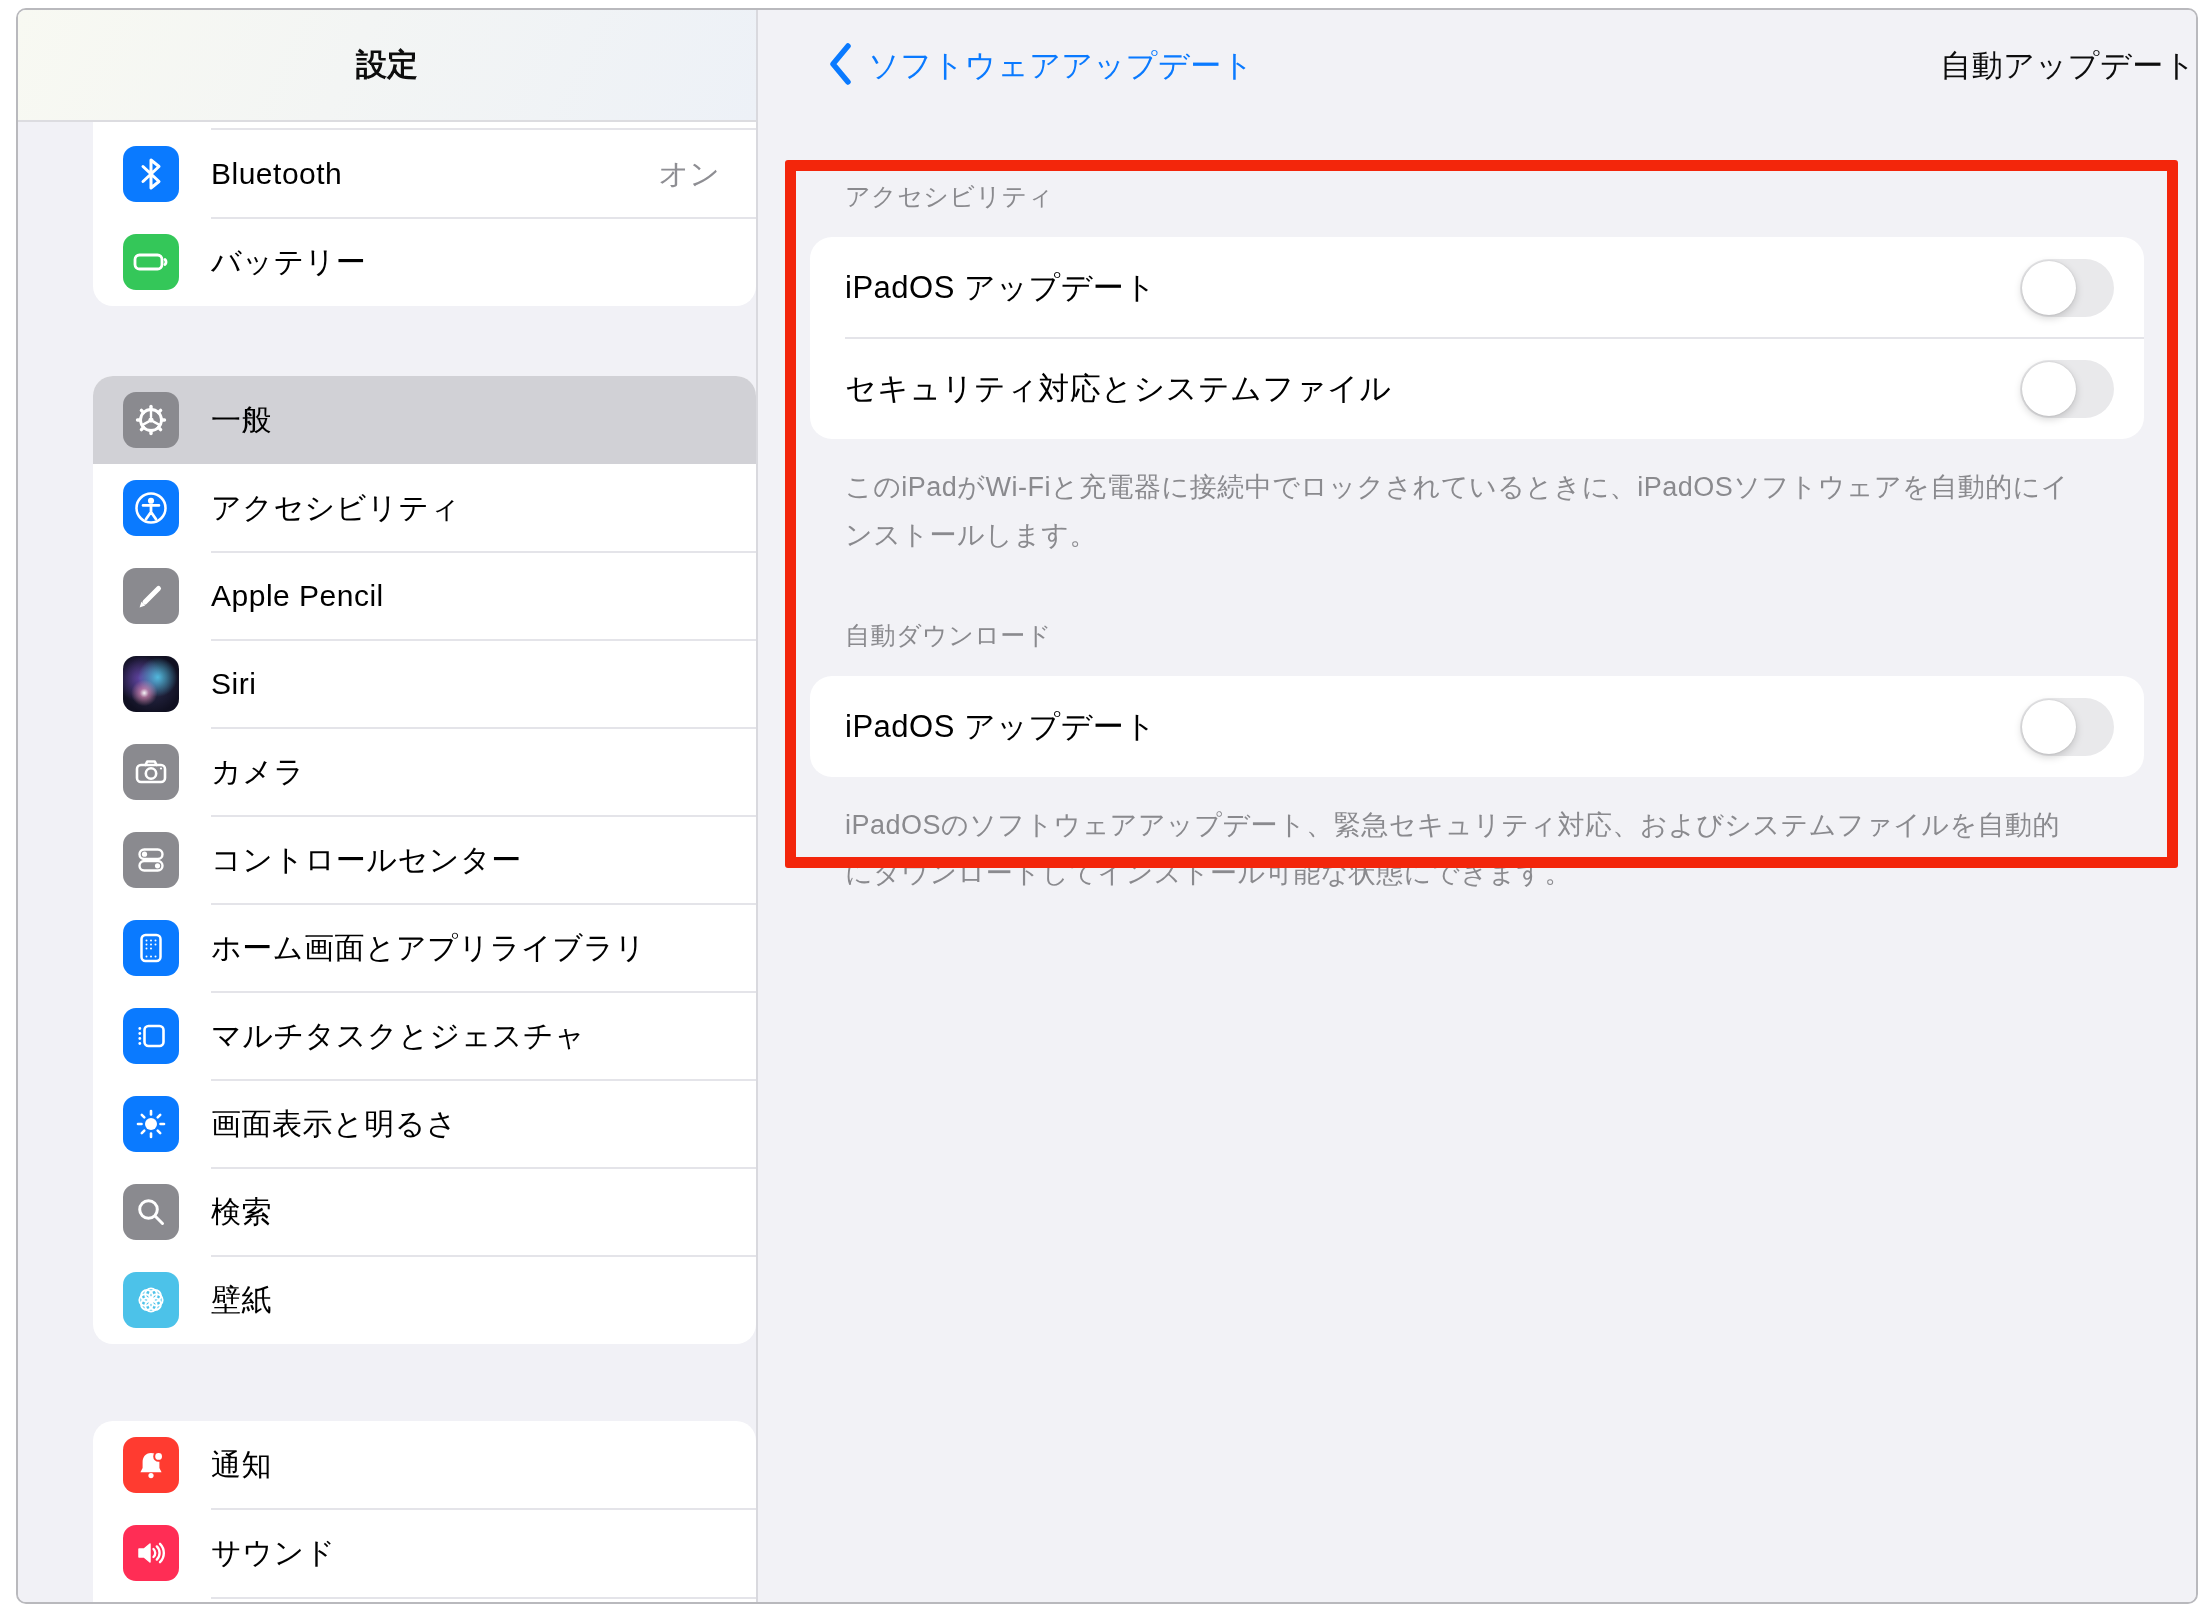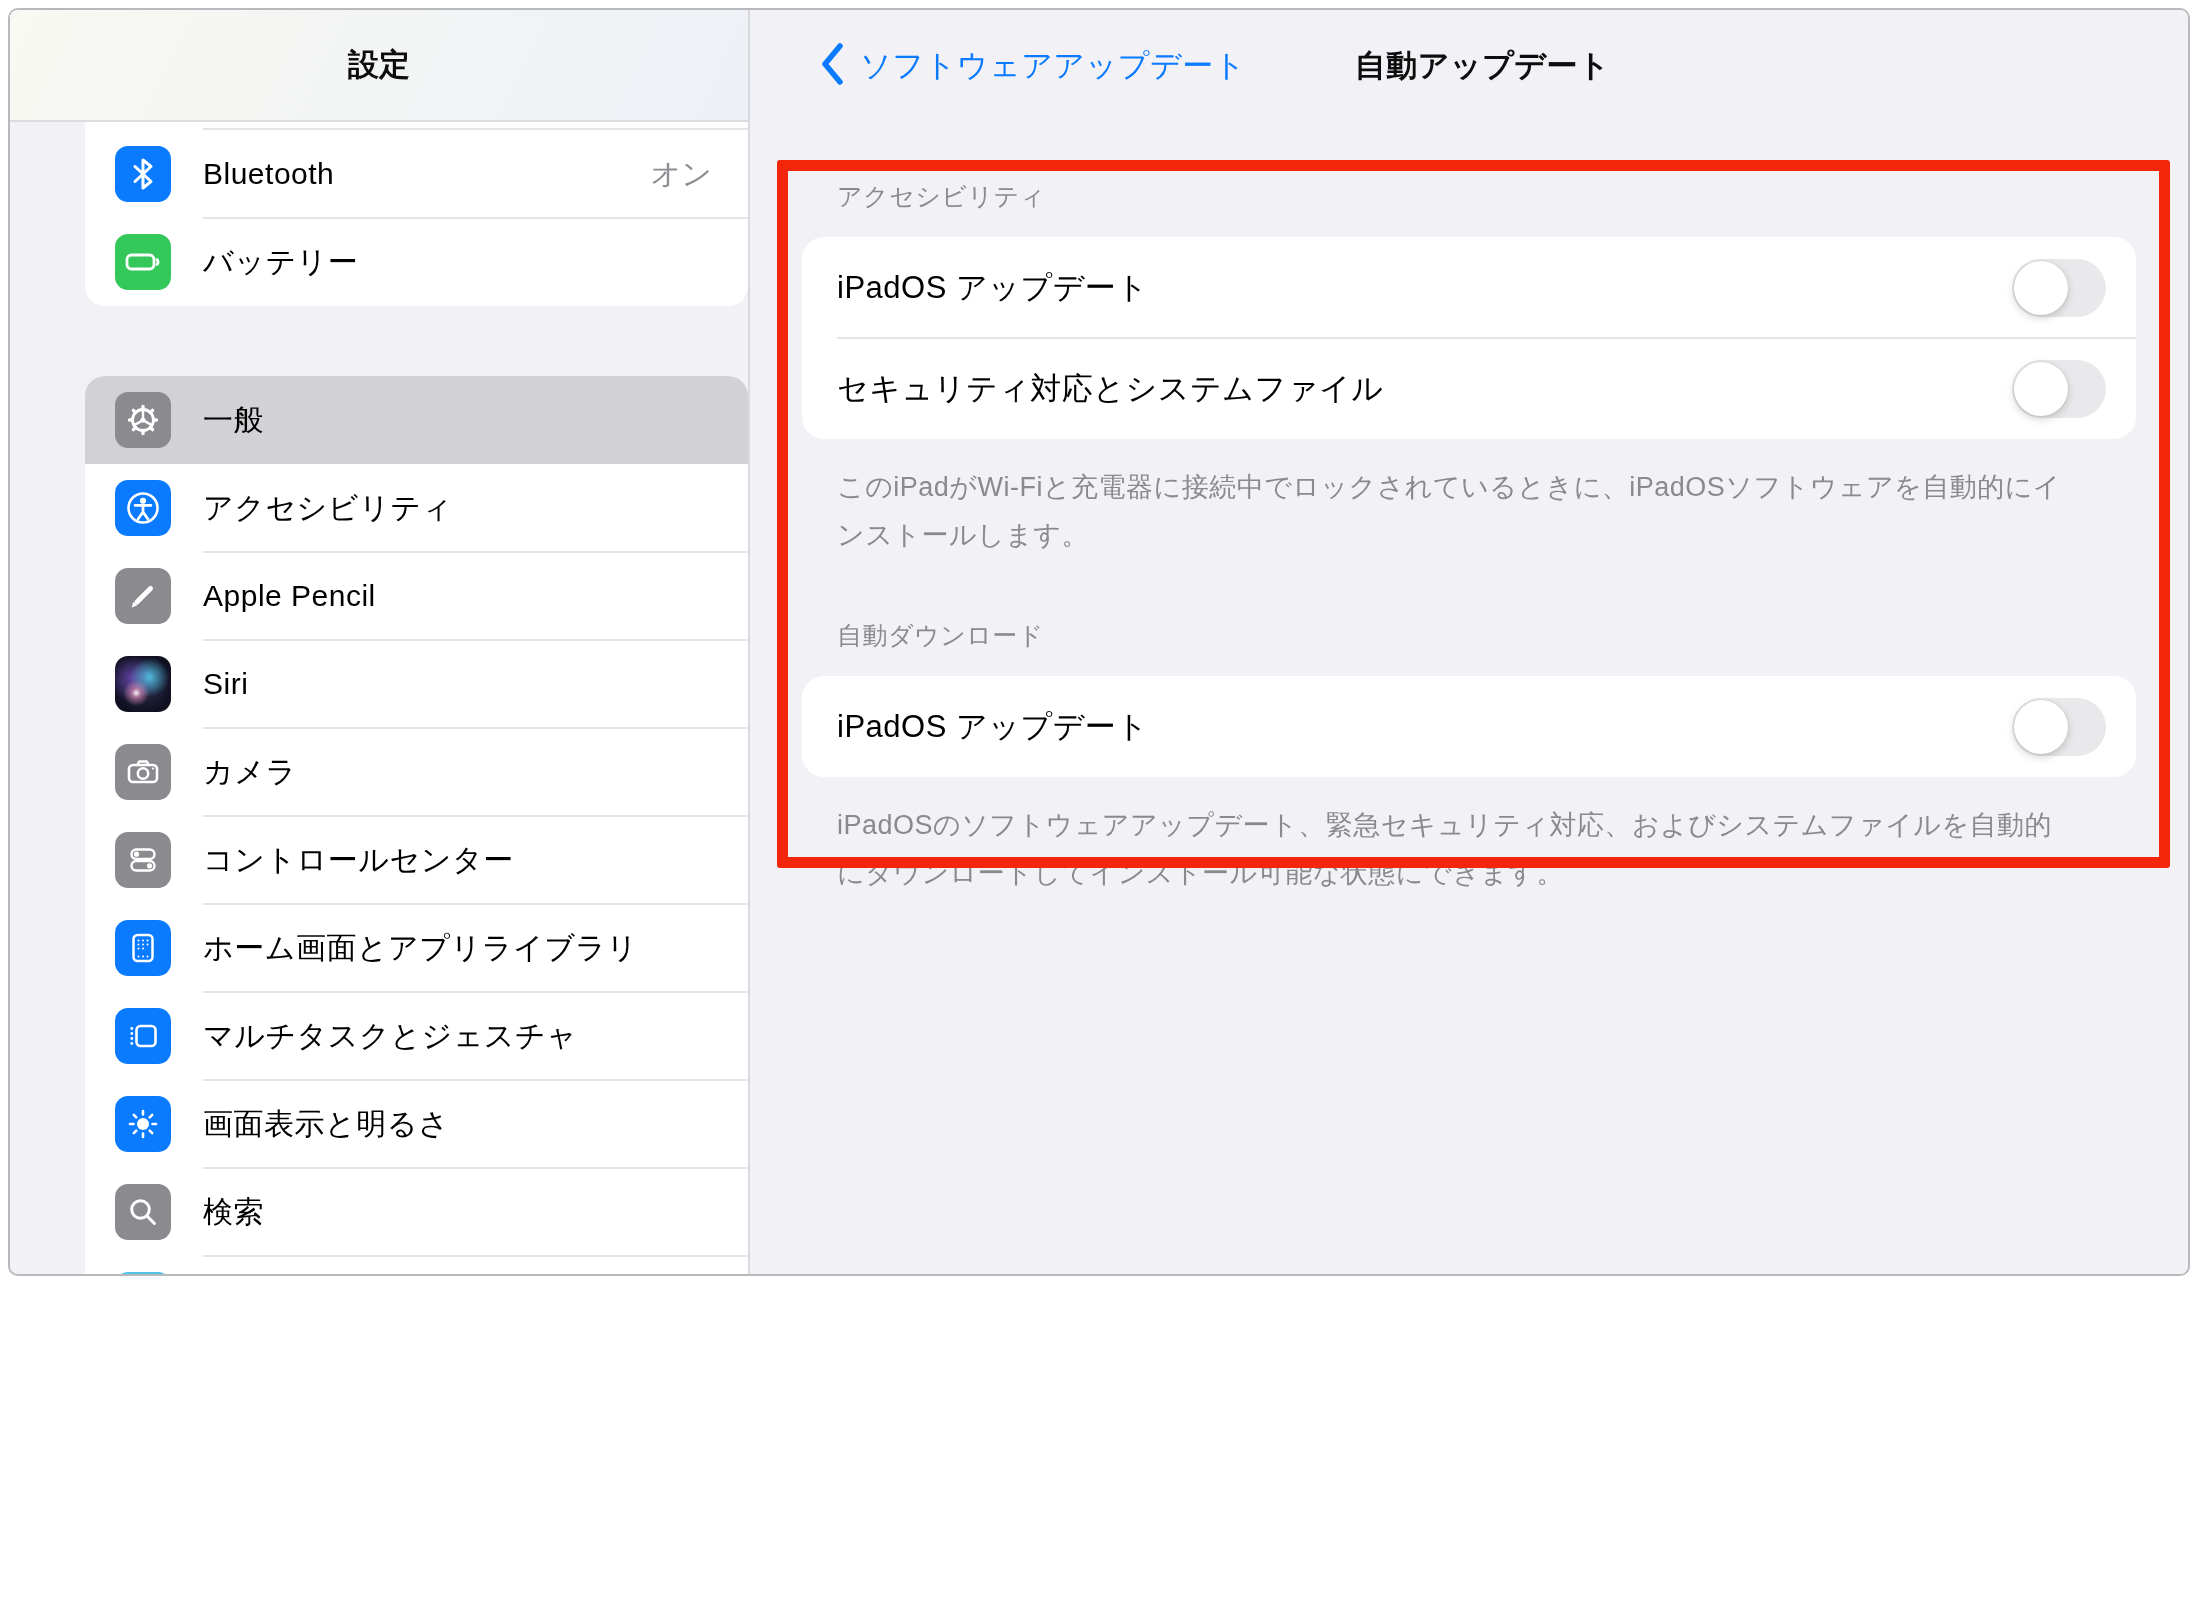--- a/index.html
+++ b/index.html
@@ -1,19 +1,19 @@
 <!DOCTYPE html>
 <html><head>
 <meta charset="utf-8">
 <style>
   * { margin:0; padding:0; box-sizing:border-box; }
   html,body { width:2198px; height:1612px; background:#ffffff;
     font-family:"Liberation Sans","DejaVu Sans",sans-serif; }
 
-  .window { position:absolute; left:8px; top:8px; width:2182px; height:1268px;
+  .window { position:absolute; left:16px; top:8px; width:2182px; height:1596px;
     border:2px solid #b9b9bd; border-radius:10px; overflow:hidden;
     display:flex; background:#f2f2f6; }
 
   
   .sidebar { width:740px; flex:0 0 740px; border-right:2px solid #d9d9de;
     background:#f1f1f6; display:flex; flex-direction:column; }
   .sidebar-header { height:112px; flex:0 0 112px;
     background:linear-gradient(115deg,#f8f9f2 0%,#f3f5f4 45%,#edf1f7 100%);
     border-bottom:2px solid #dcdce0; display:flex; align-items:center; justify-content:center; }
   .sidebar-title { font-size:31px; font-weight:bold; color:#0d0d0d; }
@@ -46,21 +46,21 @@
   .srow-label { font-size:30px; color:#000; flex:1; letter-spacing:.5px;
     white-space:nowrap; overflow:hidden; }
   .srow-detail { font-size:30px; color:#8e8e93; margin-right:36px; }
 
   
   .main { flex:1; position:relative; background:#f2f2f6; }
   .main-nav { height:112px; position:relative; display:flex; align-items:center;margin-left:27px; }
   .back-button { position:absolute; left:44px; top:0; height:112px;
     display:flex; align-items:center; gap:16px; color:#0a7aff; cursor:pointer; }
   .back-label { font-size:31px; letter-spacing:.5px; }
-  .main-title { width:100%; text-align:center; font-size:31px; font-weight:bold;
+  .main-title { width:100%; text-align:right; font-size:31px; font-weight:normal;
     color:#0d0d0d; letter-spacing:.5px; }
 
   .main-scroll { padding:0 52px; }
   .section-header { margin:58px 40px 24px 35px; font-size:25px; color:#8a8a8e;
     letter-spacing:.5px; }
   .section-header.second { margin-top:60px; }
   .mcard { background:#fff; border-radius:22px; width:1334px; }
   .mrow { height:101px; display:flex; align-items:center; padding:0 30px 0 35px;
     position:relative; }
   .mrow+.mrow::before { content:""; position:absolute; top:-1px; left:35px; right:0;

